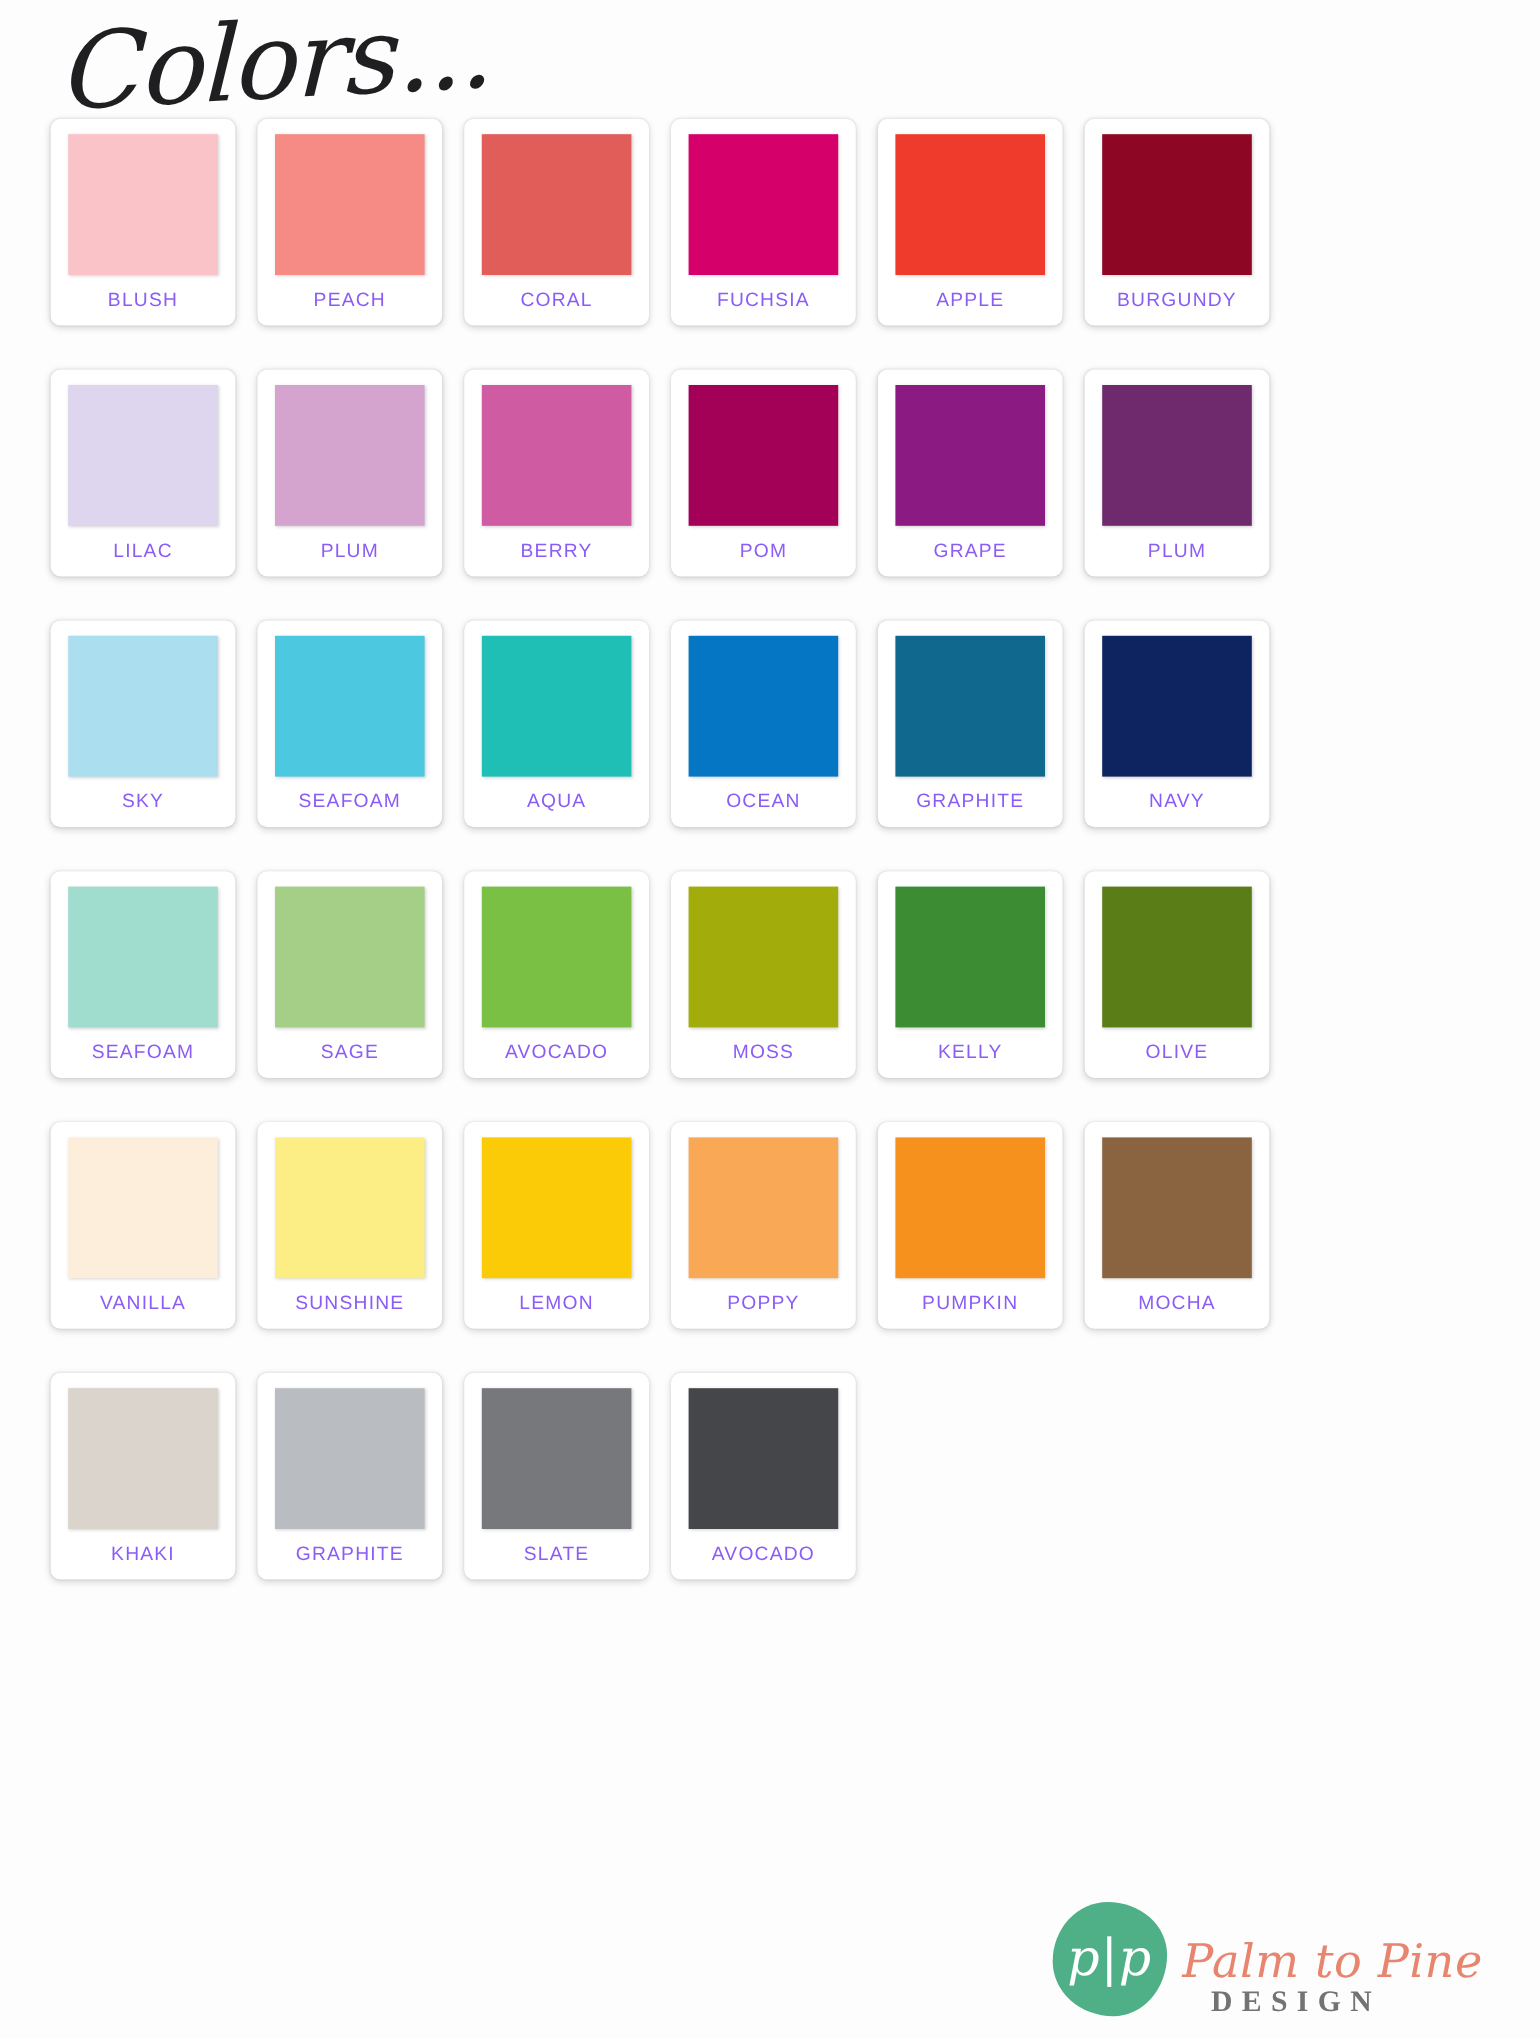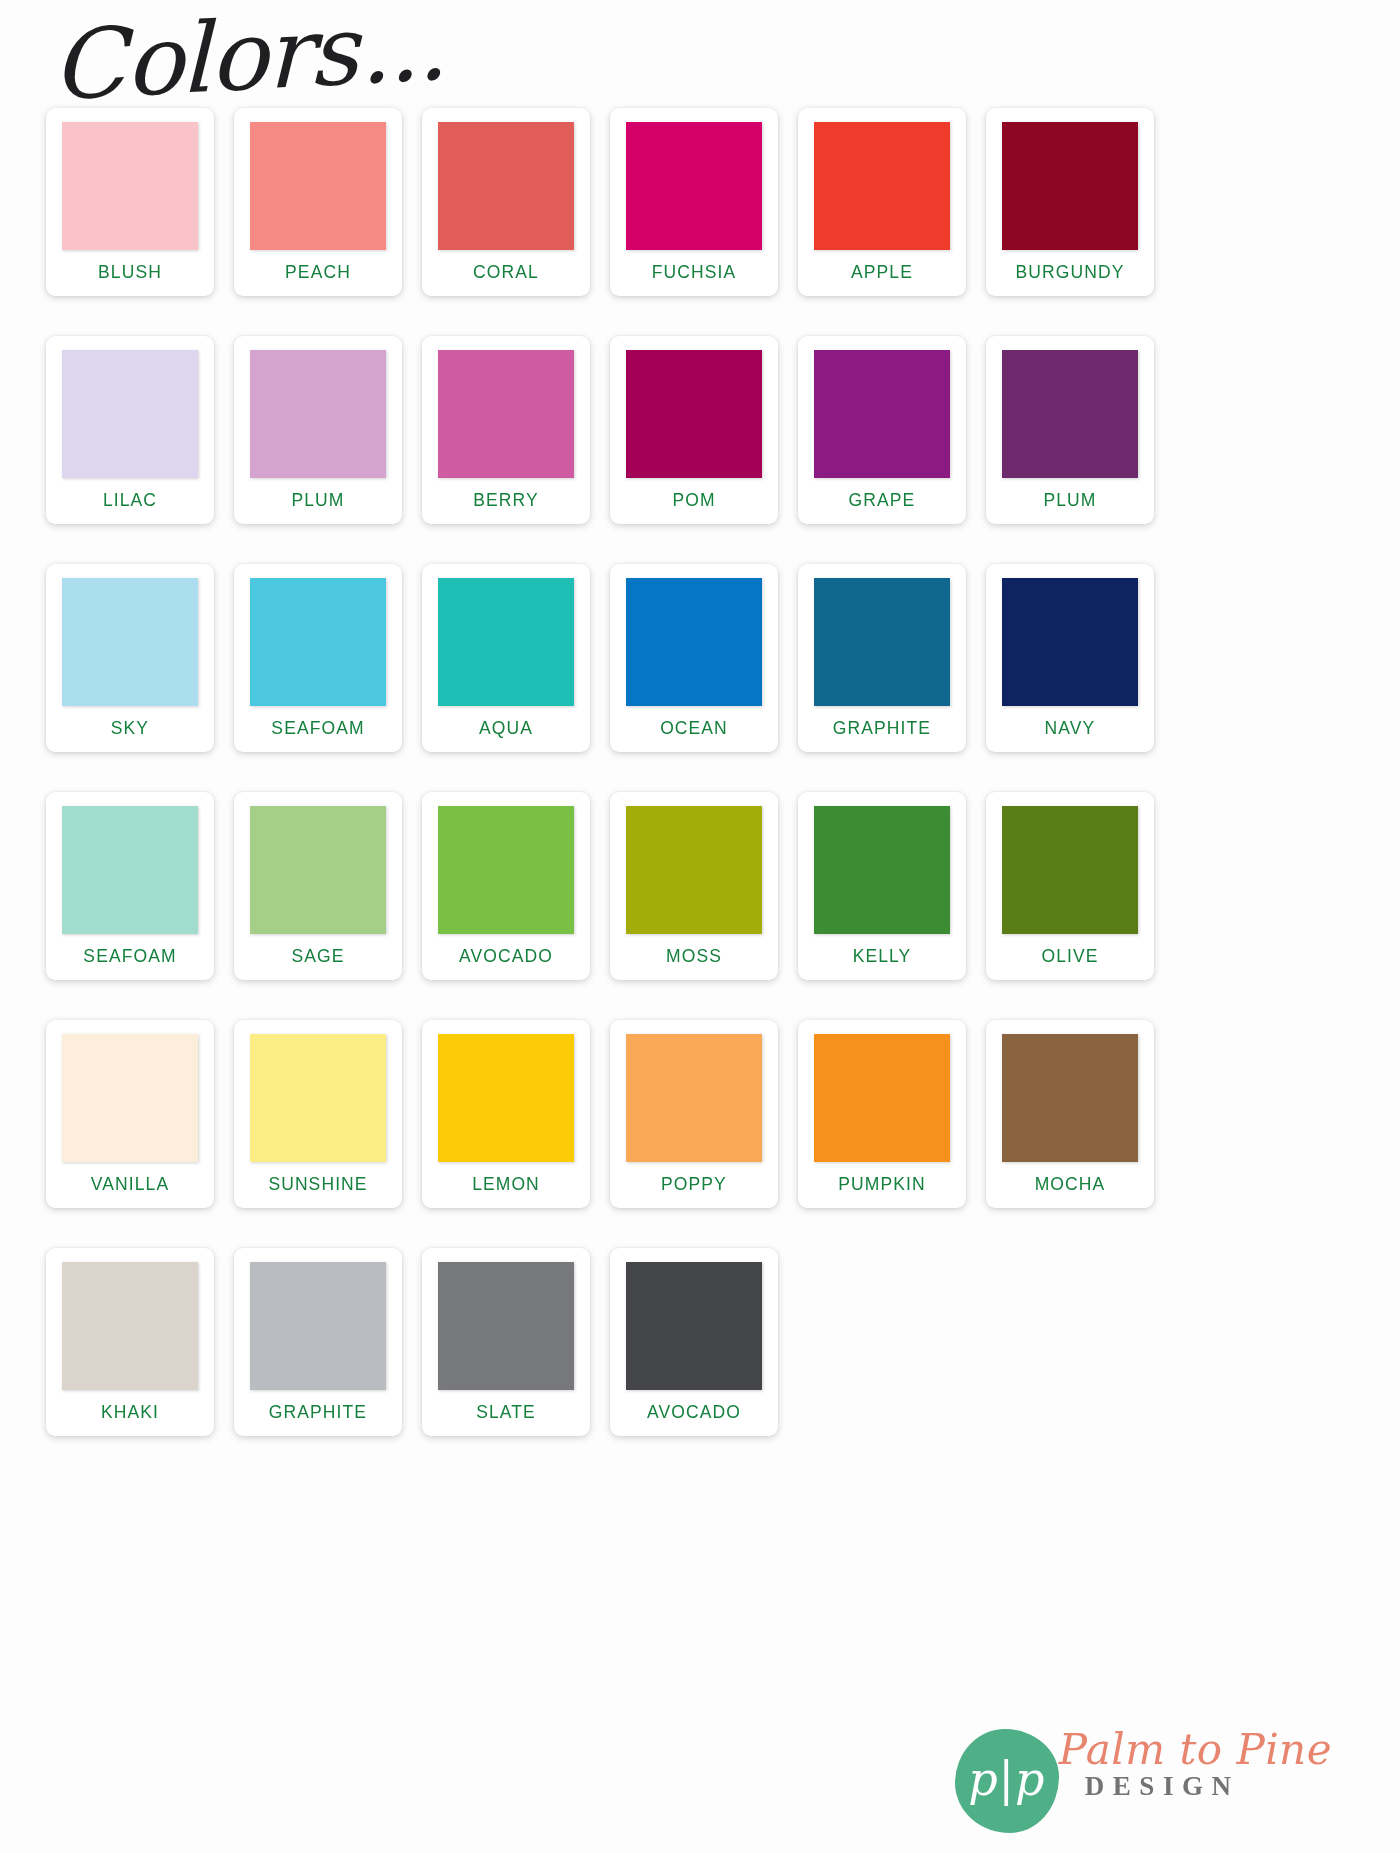--- a/index.html
+++ b/index.html
@@ -74,33 +74,33 @@
     height: 128px;
     box-shadow: 1px 1px 3px rgba(0,0,0,0.18);
   }
 
   .card-label {
     margin-top: 12px;
     font-family: "Liberation Sans", sans-serif;
     font-size: 17.5px;
     font-weight: 400;
     letter-spacing: 1.1px;
-    color: #15803d;
+    color: #8b5cf6;
     text-align: left;
     white-space: nowrap;
   }
 
   
   #brand {
     position: absolute;
-    right: 68px;
+    right: 52px;
     bottom: 20px;
     display: flex;
-    align-items: flex-start;
-    gap: 0;
+    align-items: flex-end;
+    gap: 14px;
   }
   #brand-mark {
     position: relative;
     width: 104px;
     height: 104px;
     flex: 0 0 auto;
   }
   #brand-blob {
     position: absolute;
     inset: 0;

